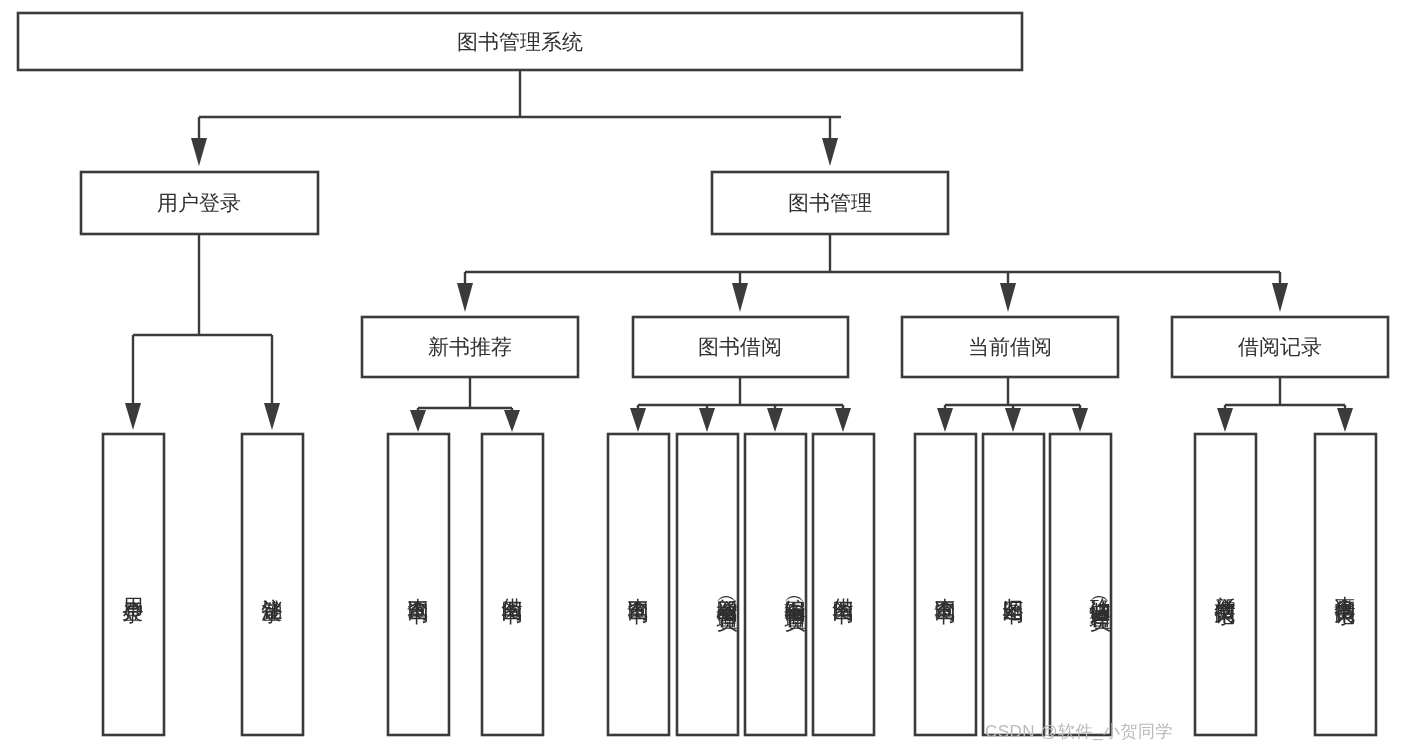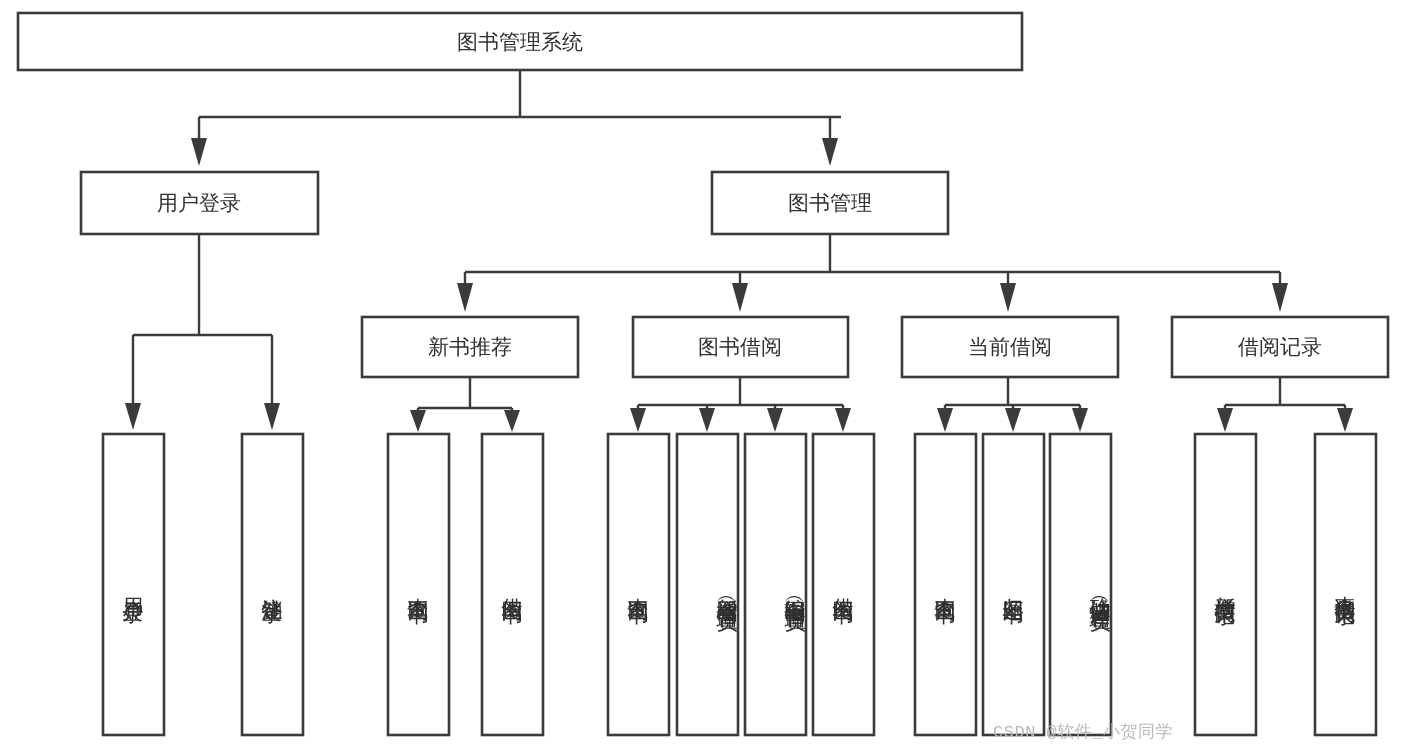--- a/index.html
+++ b/index.html
@@ -65,21 +65,21 @@
     justify-content: center;
     pointer-events: none;
   }
   .leaf-label.centered {
     align-items: center;
   }
   .watermark {
     position: absolute;
     right: 8px;
     bottom: 4px;
-    font-family: Liberation Mono, monospace;
+    font-family: Liberation Sans, sans-serif;
     font-size: 17px;
     color: #b9b9b9;
     letter-spacing: 0.5px;
     white-space: nowrap;
   }
 </style>
 </head>
 <body>
 
 <div id="diagram-root">

